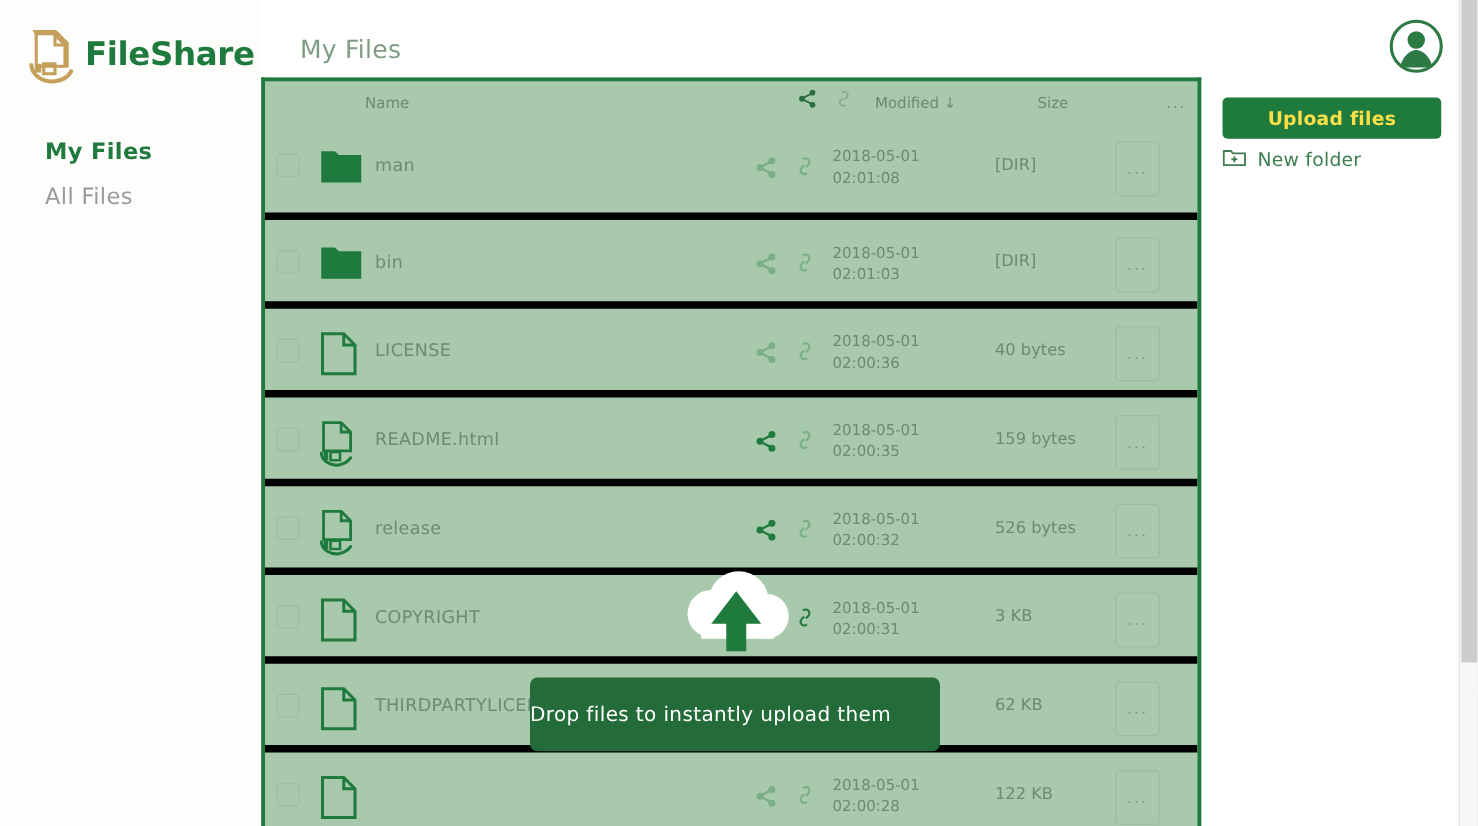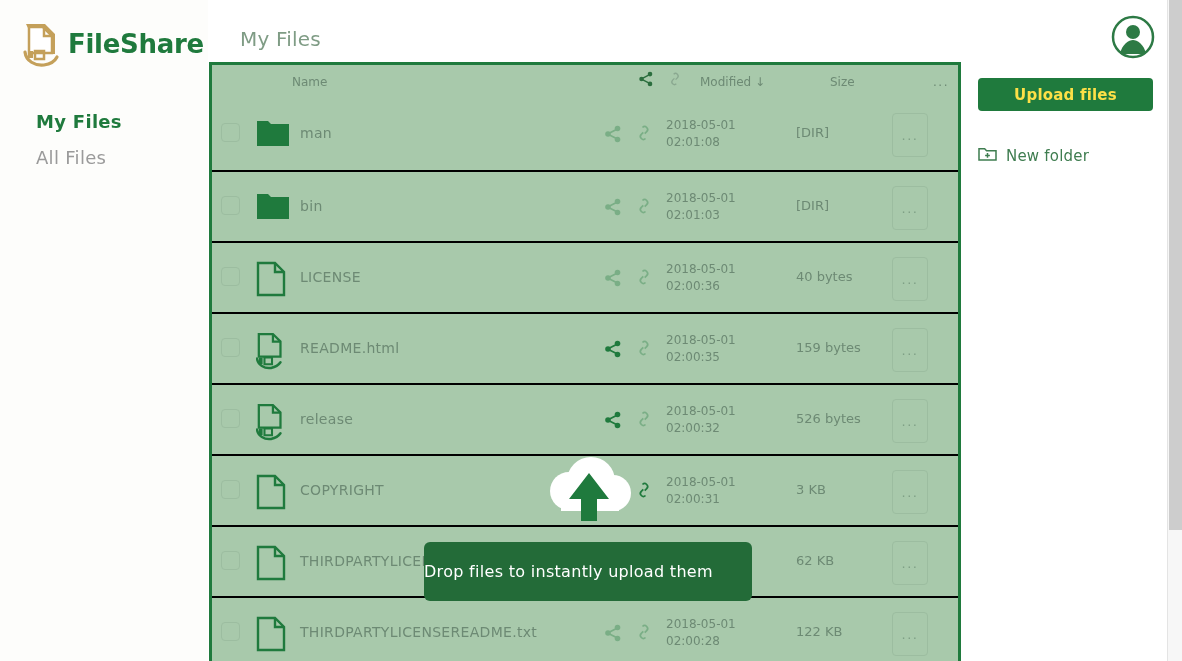--- a/index.html
+++ b/index.html
@@ -61,21 +61,21 @@
   .th { position: absolute; top: 10px; white-space: nowrap; }
   .th-name     { left: 46px; }
   .th-share    { left: 392px; top: 6px; }
   .th-link     { left: 422px; top: 6px; }
   .th-modified { left: 454px; }
   .th-size     { left: 584px; }
   .th-more     { left: 687px; letter-spacing: 1.5px; }
 
   .row {
     position: relative; height: 71px;
-    border-top: 2px solid #000000;
+    border-top: 6px solid #000000;
   }
   .row:first-of-type { border-top: none; padding-left: 32px; }
   .chk {
     position: absolute; left: 9px; top: 24px;
     width: 19px; height: 19px; border-radius: 4px;
     border: 1px solid #9cbda0; background: transparent;
     cursor: pointer;
   }
   .ficon { position: absolute; left: 44px; top: 18px; width: 34px; height: 36px; }
   .fname {
@@ -119,21 +119,21 @@
   
   .right-panel { position: absolute; left: 978px; top: 78px; width: 180px; }
   .upload-btn {
     width: 175px; height: 33px; background: #1f7a3d;
     border: none; border-radius: 4px;
     color: #fde047; font-size: 15px; font-weight: bold;
     font-family: "DejaVu Sans", sans-serif;
     cursor: pointer; letter-spacing: .2px;
   }
   .newfolder {
-    margin-top: 34px; display: flex; align-items: center; gap: 9px;
+    margin-top: 6px; display: flex; align-items: center; gap: 9px;
     cursor: pointer;
   }
   .newfolder-label { font-size: 15px; color: #3f7d50; letter-spacing: .2px; }
 
   
   .scrollbar {
     position: absolute; left: 1167px; top: 0; width: 15px; height: 661px;
     background: #f7f7f7; border-left: 1px solid #e4e4e4;
   }
   .scroll-thumb {
@@ -350,21 +350,20 @@
           <span class="fmod"><span>2018-05-01</span><br><span></span></span>
           <span class="fsize">62 KB</span>
           <span class="more-btn">...</span>
         </div>
         <div class="row">
           <div class="chk"></div>
           <span class="ficon"><svg viewBox="0 0 30 36" width="30" height="36">
               <path d="M2 2 h17 l9 9 v23 h-26 z" fill="none" stroke="#1f7a3d" stroke-width="2.4"></path>
               <path d="M19 2 v9 h9" fill="none" stroke="#1f7a3d" stroke-width="2.4"></path>
             </svg></span>
-          <span class="fname">THIRDPARTYLICENSEREADME.txt</span>
           <span class="ishare dim"><svg viewBox="0 0 18 18" width="18" height="18">
               <circle cx="13.5" cy="3.5" r="2.8" fill="#1f7a3d"></circle>
               <circle cx="4" cy="9" r="2.8" fill="#1f7a3d"></circle>
               <circle cx="13.5" cy="14.5" r="2.8" fill="#1f7a3d"></circle>
               <path d="M12 4.7 L5.5 8 M5.5 10 L12 13.3" stroke="#1f7a3d" stroke-width="1.8"></path>
             </svg></span>
           <span class="ilink dim"><svg viewBox="0 0 16 18" width="16" height="18">
               <path d="M6.5 3.5 a3 3 0 0 1 4.2 0 a3 3 0 0 1 0 4.2 l-2 2" fill="none" stroke="#1f7a3d" stroke-width="1.7"></path>
               <path d="M9.5 14.5 a3 3 0 0 1 -4.2 0 a3 3 0 0 1 0 -4.2 l2 -2" fill="none" stroke="#1f7a3d" stroke-width="1.7"></path>
             </svg></span>

